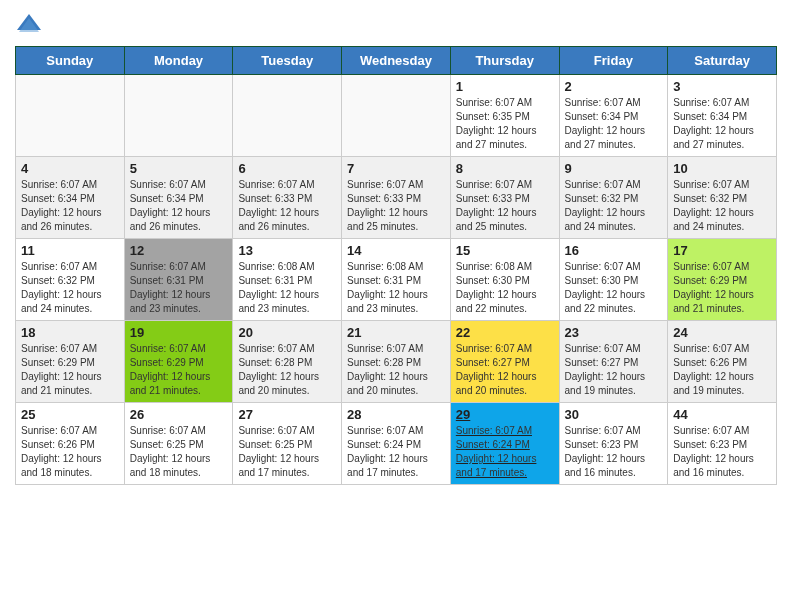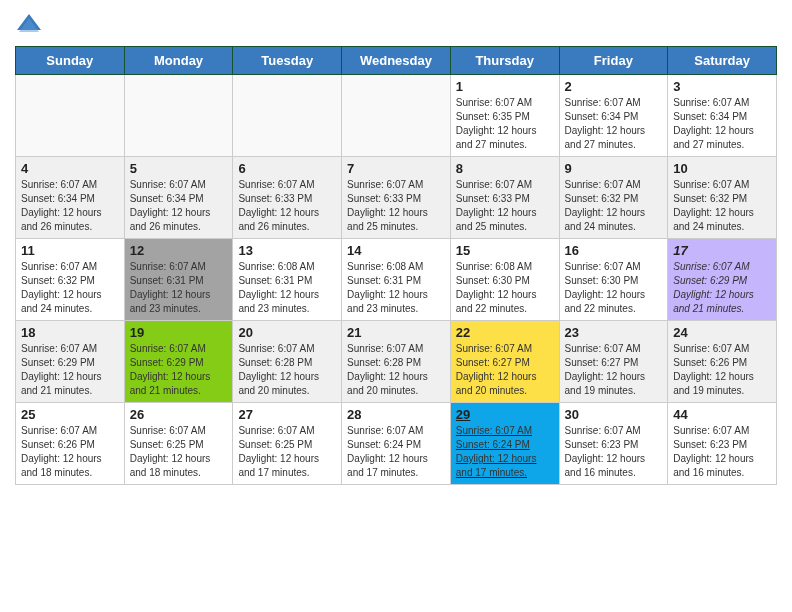--- a/index.html
+++ b/index.html
@@ -189,21 +189,21 @@
           <div class="day-info">Sunrise: 6:08 AM<br>Sunset: 6:31 PM<br>Daylight: 12 hours and 23 minutes.</div>
         </td>
         <td style="background: rgb(255, 255, 255);">
           <span class="day-num">15</span>
           <div class="day-info">Sunrise: 6:08 AM<br>Sunset: 6:30 PM<br>Daylight: 12 hours and 22 minutes.</div>
         </td>
         <td style="background: rgb(255, 255, 255);">
           <span class="day-num">16</span>
           <div class="day-info">Sunrise: 6:07 AM<br>Sunset: 6:30 PM<br>Daylight: 12 hours and 22 minutes.</div>
         </td>
-        <td style="background: #c4b5fd; font-style: italic;">
+        <td style="background: #bef264;">
           <span class="day-num">17</span>
           <div class="day-info">Sunrise: 6:07 AM<br>Sunset: 6:29 PM<br>Daylight: 12 hours and 21 minutes.</div>
         </td>
       </tr>
       <tr>
         <td style="background: rgb(240, 240, 240);">
           <span class="day-num">18</span>
           <div class="day-info">Sunrise: 6:07 AM<br>Sunset: 6:29 PM<br>Daylight: 12 hours and 21 minutes.</div>
         </td>
         <td style="background: #84cc16;">

